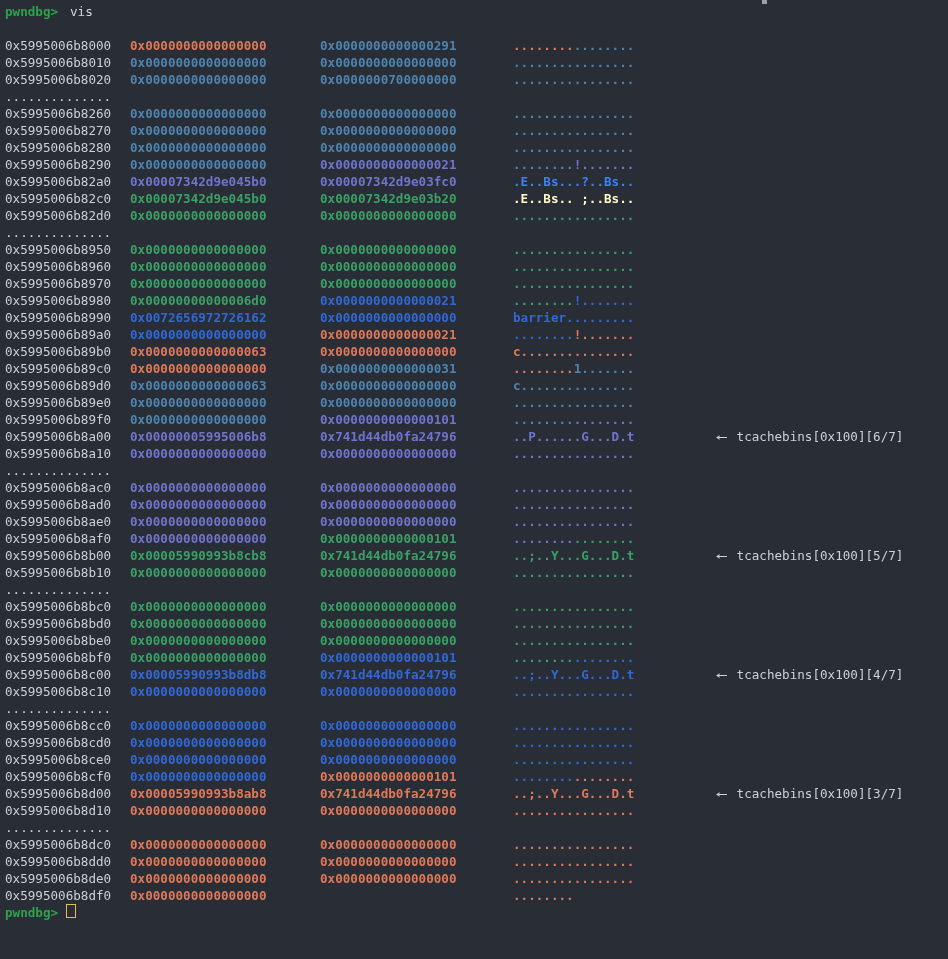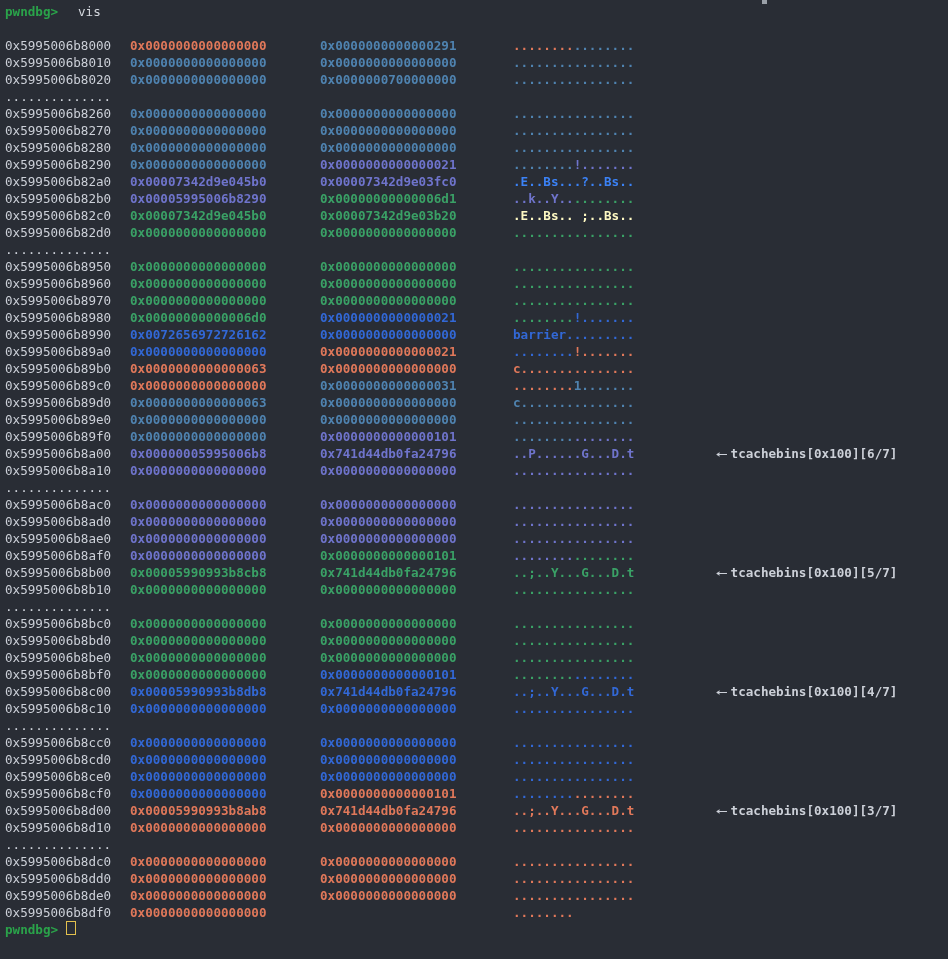--- a/index.html
+++ b/index.html
@@ -15,24 +15,24 @@
   .pad-top{height:3px;}
   .line{position:relative;height:17px;white-space:pre;}
   .line > span{position:absolute;top:0;line-height:17px;white-space:pre;}
   .col-addr{left:5px;color:var(--txt,#ccd0d8);}
   .col-v1{left:130px;font-weight:bold;}
   .col-v2{left:320px;font-weight:bold;}
   .col-ascii{left:513px;font-weight:bold;}
   .col-ascii span{white-space:pre;}
   .col-note{left:716px;color:var(--txt,#ccd0d8);}
   .arrow{display:inline-block;transform:scaleX(1.55);transform-origin:left center;}
-  .note-label{margin-left:7px;font-weight:bold;}
+  .note-label{margin-left:13px;}
   .sep-dots{left:5px;color:var(--txt,#ccd0d8);}
   .prompt-label{left:5px;color:var(--green,#2aa34a);font-weight:bold;}
-  .cmd-text{left:78px;color:var(--cmd,#d4d8de);}
+  .cmd-text{left:70px;color:var(--cmd,#d4d8de);}
   .footer-text{left:5px;color:var(--warn,#e0785a);}
   .cursor{
     position:absolute;left:66px;top:1px;width:8px;height:12px;
     border:1.5px solid var(--cursor,#e2c04e);background:transparent;
   }
   .artifact{position:absolute;left:762px;top:0;width:5px;height:4px;background:#9aa0a8;}
 </style>
 </head>
 <body>
 
@@ -43,21 +43,20 @@
       <div class="line"></div>
       <div class="line"><span class="col-addr">0x5995006b8000</span><span class="col-v1" style="color: rgb(224, 120, 90);">0x0000000000000000</span><span class="col-v2" style="color: rgb(79, 131, 176);">0x0000000000000291</span><span class="col-ascii"><span style="color: rgb(224, 120, 90);">........</span><span style="color: rgb(79, 131, 176);">........</span></span></div>
       <div class="line"><span class="col-addr">0x5995006b8010</span><span class="col-v1" style="color: rgb(79, 131, 176);">0x0000000000000000</span><span class="col-v2" style="color: rgb(79, 131, 176);">0x0000000000000000</span><span class="col-ascii"><span style="color: rgb(79, 131, 176);">................</span></span></div>
       <div class="line"><span class="col-addr">0x5995006b8020</span><span class="col-v1" style="color: rgb(79, 131, 176);">0x0000000000000000</span><span class="col-v2" style="color: rgb(79, 131, 176);">0x0000000700000000</span><span class="col-ascii"><span style="color: rgb(79, 131, 176);">................</span></span></div>
       <div class="line"><span class="sep-dots">..............</span></div>
       <div class="line"><span class="col-addr">0x5995006b8260</span><span class="col-v1" style="color: rgb(79, 131, 176);">0x0000000000000000</span><span class="col-v2" style="color: rgb(79, 131, 176);">0x0000000000000000</span><span class="col-ascii"><span style="color: rgb(79, 131, 176);">................</span></span></div>
       <div class="line"><span class="col-addr">0x5995006b8270</span><span class="col-v1" style="color: rgb(79, 131, 176);">0x0000000000000000</span><span class="col-v2" style="color: rgb(79, 131, 176);">0x0000000000000000</span><span class="col-ascii"><span style="color: rgb(79, 131, 176);">................</span></span></div>
       <div class="line"><span class="col-addr">0x5995006b8280</span><span class="col-v1" style="color: rgb(79, 131, 176);">0x0000000000000000</span><span class="col-v2" style="color: rgb(79, 131, 176);">0x0000000000000000</span><span class="col-ascii"><span style="color: rgb(79, 131, 176);">................</span></span></div>
       <div class="line"><span class="col-addr">0x5995006b8290</span><span class="col-v1" style="color: rgb(79, 131, 176);">0x0000000000000000</span><span class="col-v2" style="color: rgb(111, 116, 204);">0x0000000000000021</span><span class="col-ascii"><span style="color: rgb(79, 131, 176);">........</span><span style="color: rgb(111, 116, 204);">!.......</span></span></div>
       <div class="line"><span class="col-addr">0x5995006b82a0</span><span class="col-v1" style="color: rgb(111, 116, 204);">0x00007342d9e045b0</span><span class="col-v2" style="color: rgb(111, 116, 204);">0x00007342d9e03fc0</span><span class="col-ascii"><span style="color: #3b82f6;">.E..Bs...?..Bs..</span></span></div>
-      <div class="line"><span class="col-addr">0x5995006b82b0</span><span class="col-v1" style="color: rgb(111, 116, 204);">0x00005995006b8290</span><span class="col-v2" style="color: rgb(58, 161, 102);">0x00000000000006d1</span><span class="col-ascii"><span style="color: rgb(111, 116, 204);">..k..Y..</span><span style="color: rgb(58, 161, 102);">........</span></span></div>
       <div class="line"><span class="col-addr">0x5995006b82c0</span><span class="col-v1" style="color: rgb(58, 161, 102);">0x00007342d9e045b0</span><span class="col-v2" style="color: rgb(58, 161, 102);">0x00007342d9e03b20</span><span class="col-ascii"><span style="color: #fef9c3;">.E..Bs.. ;..Bs..</span></span></div>
       <div class="line"><span class="col-addr">0x5995006b82d0</span><span class="col-v1" style="color: rgb(58, 161, 102);">0x0000000000000000</span><span class="col-v2" style="color: rgb(58, 161, 102);">0x0000000000000000</span><span class="col-ascii"><span style="color: rgb(58, 161, 102);">................</span></span></div>
       <div class="line"><span class="sep-dots">..............</span></div>
       <div class="line"><span class="col-addr">0x5995006b8950</span><span class="col-v1" style="color: rgb(58, 161, 102);">0x0000000000000000</span><span class="col-v2" style="color: rgb(58, 161, 102);">0x0000000000000000</span><span class="col-ascii"><span style="color: rgb(58, 161, 102);">................</span></span></div>
       <div class="line"><span class="col-addr">0x5995006b8960</span><span class="col-v1" style="color: rgb(58, 161, 102);">0x0000000000000000</span><span class="col-v2" style="color: rgb(58, 161, 102);">0x0000000000000000</span><span class="col-ascii"><span style="color: rgb(58, 161, 102);">................</span></span></div>
       <div class="line"><span class="col-addr">0x5995006b8970</span><span class="col-v1" style="color: rgb(58, 161, 102);">0x0000000000000000</span><span class="col-v2" style="color: rgb(58, 161, 102);">0x0000000000000000</span><span class="col-ascii"><span style="color: rgb(58, 161, 102);">................</span></span></div>
       <div class="line"><span class="col-addr">0x5995006b8980</span><span class="col-v1" style="color: rgb(58, 161, 102);">0x00000000000006d0</span><span class="col-v2" style="color: rgb(50, 104, 214);">0x0000000000000021</span><span class="col-ascii"><span style="color: rgb(58, 161, 102);">........</span><span style="color: rgb(50, 104, 214);">!.......</span></span></div>
       <div class="line"><span class="col-addr">0x5995006b8990</span><span class="col-v1" style="color: rgb(50, 104, 214);">0x0072656972726162</span><span class="col-v2" style="color: rgb(50, 104, 214);">0x0000000000000000</span><span class="col-ascii"><span style="color: rgb(50, 104, 214); text-align: right;">barrier.........</span></span></div>
       <div class="line"><span class="col-addr">0x5995006b89a0</span><span class="col-v1" style="color: rgb(50, 104, 214);">0x0000000000000000</span><span class="col-v2" style="color: rgb(224, 120, 90);">0x0000000000000021</span><span class="col-ascii"><span style="color: rgb(50, 104, 214);">........</span><span style="color: rgb(224, 120, 90);">!.......</span></span></div>
       <div class="line"><span class="col-addr">0x5995006b89b0</span><span class="col-v1" style="color: rgb(224, 120, 90);">0x0000000000000063</span><span class="col-v2" style="color: rgb(224, 120, 90);">0x0000000000000000</span><span class="col-ascii"><span style="color: rgb(224, 120, 90);">c...............</span></span></div>

